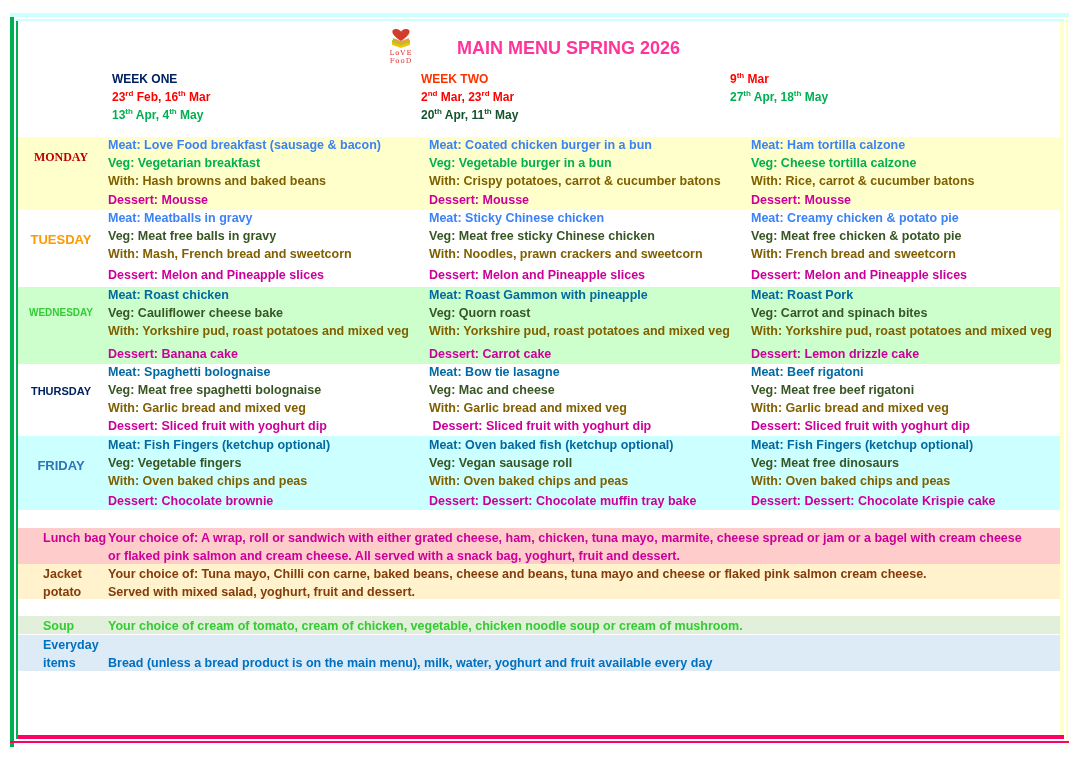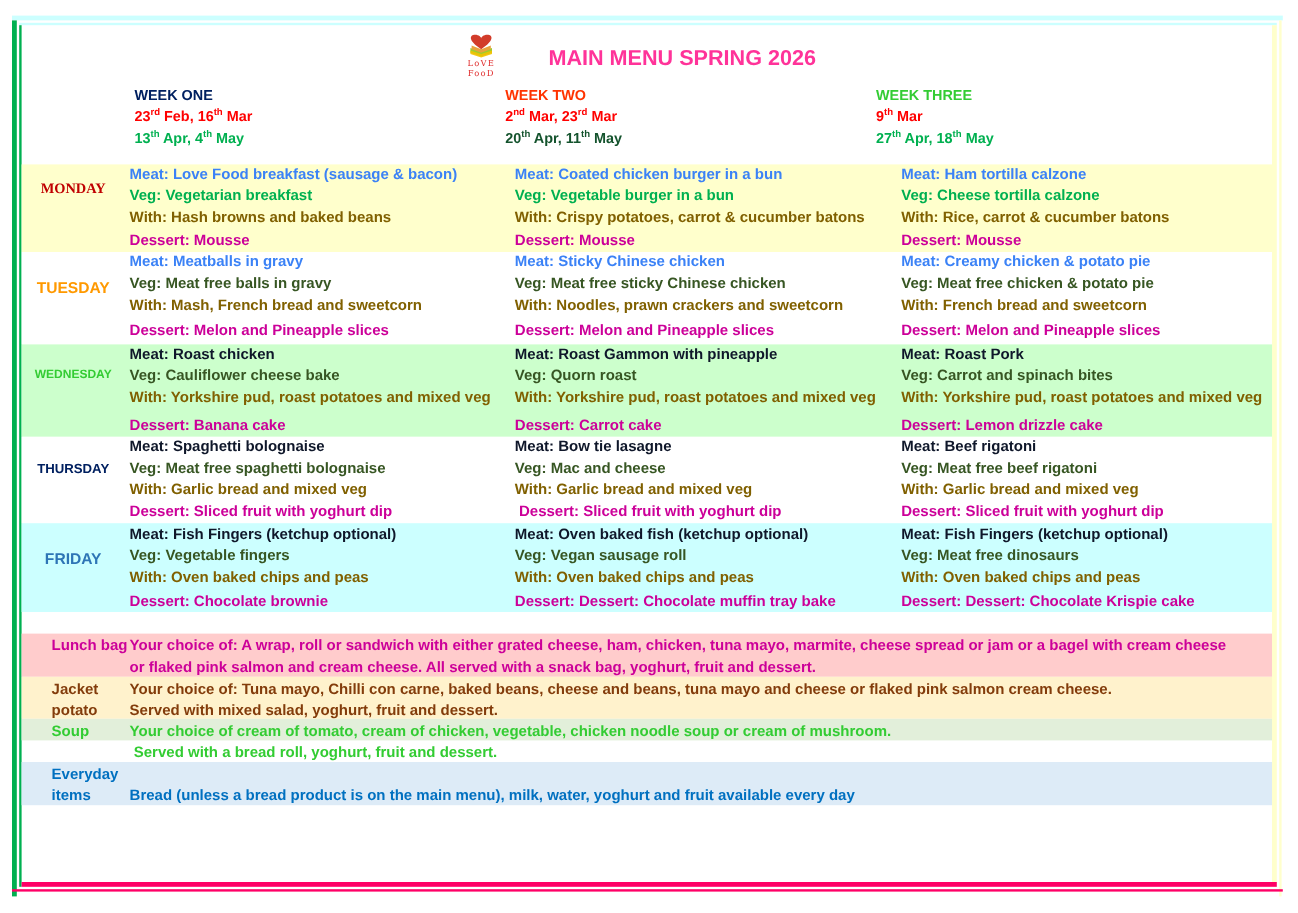--- a/index.html
+++ b/index.html
@@ -25,21 +25,21 @@
   .week-head .wname { display: block; }
   .week-head sup { font-size: 8px; line-height: 0; }
 
   
   .row { position: absolute; left: 18px; width: 1042px; }
   .row .day { position: absolute; left: 0; width: 86px; text-align: center; font-size: 12px; }
   .row .cell { position: absolute; font-size: 12.5px; white-space: nowrap; }
   .row .ln { position: absolute; left: 0; white-space: nowrap; }
 
   .c-meat { color: #3b82f6; }
-  .c-meat2 { color: #0f172a; }
+  .c-meat2 { color: #0369a1; }
   .c-veg-g { color: #00b050; }
   .c-veg-d { color: #375623; }
   .c-with { color: #806000; }
   .c-des { color: #cc0099; text-align: right; }
 
   
   .info { position: absolute; left: 18px; width: 1042px; font-size: 12.5px; }
   .info .lbl { position: absolute; left: 5px; line-height: 18px; margin-left: 20px; }
   .info .txt { position: absolute; left: 90px; line-height: 18px; white-space: nowrap; }
 </style>
@@ -80,21 +80,20 @@
   <span class="wname" style="color:#ff3300">WEEK TWO</span>
   <span class="wname" style="color:#ff0000">
     <span>2</span><sup>nd</sup><span> Mar, </span><span>23</span><sup>rd</sup><span> Mar</span>
   </span>
   <span class="wname" style="color:#14532d">
     <span>20</span><sup>th</sup><span> Apr, </span><span>11</span><sup>th</sup><span> May</span>
   </span>
 </div>
 
 <div class="week-head" style="left:730px">
-  <span class="wname" style="color:#33cc33">WEEK THREE</span>
   <span class="wname" style="color:#ff0000">
     <span>9</span><sup>th</sup><span> Mar</span>
   </span>
   <span class="wname" style="color:#00b050">
     <span>27</span><sup>th</sup><span> Apr, </span><span>18</span><sup>th</sup><span> May</span>
   </span>
 </div>
 
 <div class="row" style="top:137px;height:73px;background:#ffffcc">
   <div class="day" style="top:13px;color:#c00000;font-family:'Liberation Serif',serif;font-size:12px">MONDAY</div>
@@ -212,21 +211,21 @@
   <div class="txt" style="top:1px">Your choice of: A wrap, roll or sandwich with either grated cheese, ham, chicken, tuna mayo, marmite, cheese spread or jam or a bagel with cream cheese</div>
 </div>
 
 <div class="info" style="top:564px;height:35px;background:#fff2cc;color:#833c0b">
   <div class="lbl" style="top:1px">Jacket</div>
   <div class="lbl" style="top:19px">potato</div>
   <div class="txt" style="top:1px">Your choice of: Tuna mayo, Chilli con carne, baked beans, cheese and beans, tuna mayo and cheese or flaked pink salmon cream cheese.</div>
   <div class="txt" style="top:19px">Served with mixed salad, yoghurt, fruit and dessert.</div>
 </div>
 
-<div class="info" style="top:599px;height:18px;background:#e2efda;color:#33cc33">
+<div class="info" style="top:616px;height:18px;background:#e2efda;color:#33cc33">
   <div class="lbl" style="top:1px">Soup</div>
   <div class="txt" style="top:1px">Your choice of cream of tomato, cream of chicken, vegetable, chicken noodle soup or cream of mushroom.</div>
   <div class="txt" style="top:19px;white-space:pre"> Served with a bread roll, yoghurt, fruit and dessert.</div>
 </div>
 
 <div class="info" style="top:635px;height:36px;background:#ddebf7;color:#0070c0">
   <div class="lbl" style="top:1px">Everyday</div>
   <div class="lbl" style="top:19px">items</div>
   <div class="txt" style="top:19px">Bread (unless a bread product is on the main menu), milk, water, yoghurt and fruit available every day</div>
 </div>

